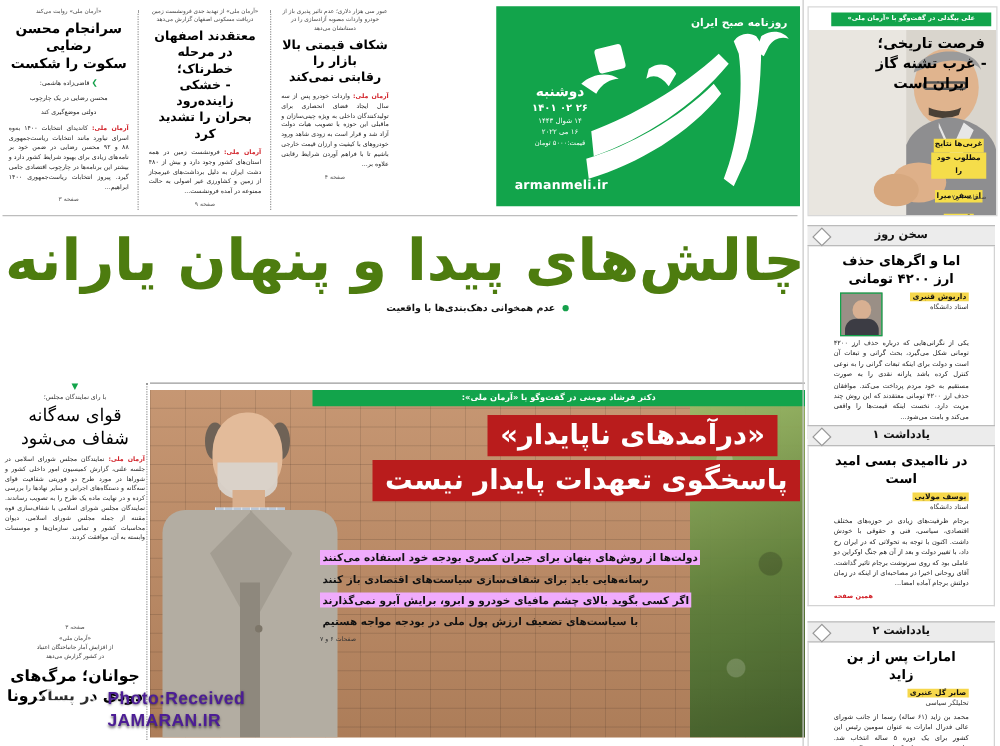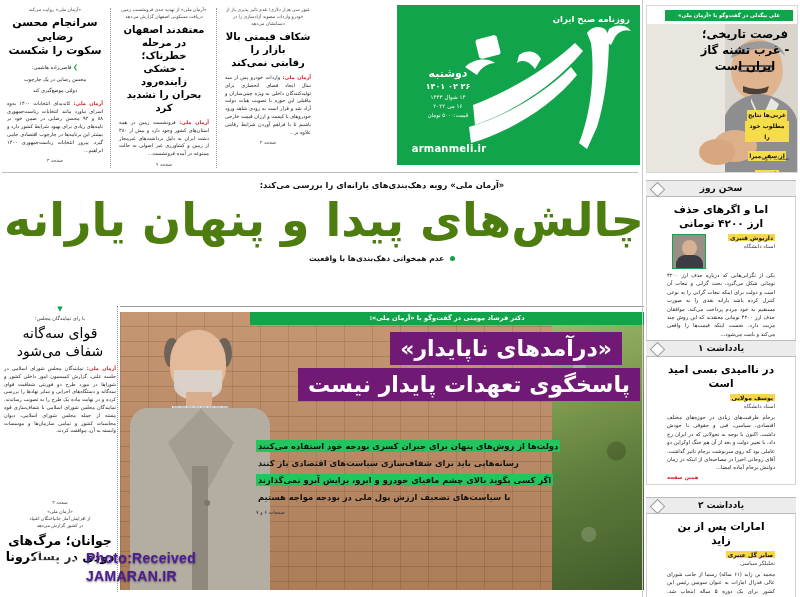--- a/index.html
+++ b/index.html
@@ -99,28 +99,28 @@
   .man .jacket{position:absolute;left:6px;top:92px;width:140px;height:182px;background:#b3ada2;border-radius:18px 18px 0 0;}
   .man .lapelL{position:absolute;left:44px;top:92px;width:34px;height:96px;background:#a39d92;
     clip-path:polygon(100% 0,100% 100%,0 36%);}
   .man .lapelR{position:absolute;left:76px;top:92px;width:34px;height:96px;background:#a39d92;
     clip-path:polygon(0 0,0 100%,100% 36%);}
   .man .gap{position:absolute;left:68px;top:150px;width:16px;height:124px;background:#8e887d;}
   .man .btn{position:absolute;left:80px;top:184px;width:6px;height:6px;border-radius:50%;background:#7d7669;}
 
   .quoteband{position:absolute;right:0;top:0;width:394px;height:13px;background:#12a44b;color:#fff;
     font-size:6.6px;line-height:13px;font-weight:bold;text-align:center;}
-  .qline{position:absolute;background:#701a75;color:#fff;font-weight:bold;text-align:center;white-space:nowrap;}
+  .qline{position:absolute;background:#b91c1c;color:#fff;font-weight:bold;text-align:center;white-space:nowrap;}
   .q1{right:22px;top:20px;height:33px;line-height:33px;font-size:22px;padding:0 10px;}
   .q2{right:4px;top:56px;height:33px;line-height:33px;font-size:22px;padding:0 10px;}
 
   .bullets{position:absolute;right:8px;top:128px;width:380px;}
   .bullets .b{font-size:8.4px;line-height:12px;font-weight:bold;color:#111;text-align:left;margin-bottom:5px;}
   .bullets .b span{padding:1px 2px;}
-  .bullets .b.hi span{background:#22c55e;text-align:right;}
+  .bullets .b.hi span{background:#f0abfc;text-align:right;}
   .bullets .pg{font-size:5px;color:#333;text-align:left;margin-top:6px;}
 
   
   .lcol{position:absolute;left:4px;top:306px;width:112px;}
   .lcol .arrow{text-align:center;color:#12a44b;font-size:7px;line-height:7px;}
   .lcol .kick{font-size:5px;text-align:center;color:#333;margin:2px 0 3px;}
   .lcol .ttl{font-size:14px;line-height:18px;font-weight:normal;text-align:center;color:#000;}
   .lcol .body{font-size:5px;line-height:7.8px;text-align:justify;color:#222;margin-top:5px;}
   .lcol .tag{color:#d2232a;font-weight:bold;}
 
@@ -257,21 +257,20 @@
         <span>از سفر میرا</span><br>
         <span>نگرفتند</span>
       </div>
       <div class="pg rtl">صفحات ۶ و ۷</div>
     </div>
   </div>
 
   <div class="hrule" style="left:2px;top:172px;width:636px;"></div>
 
   <div class="mainhead rtl">
-    <div class="kick">«آرمان ملی» رویه دهک‌بندی‌های یارانه‌ای را بررسی می‌کند:</div>
     <div class="big">چالش‌های پیدا و پنهان یارانه</div>
     <div class="sub">
       <span class="dotg"></span>
       <span>عدم همخوانی دهک‌بندی‌ها با واقعیت</span>
     </div>
   </div>
 
   <div class="hrule" style="left:120px;top:306px;width:524px;background:#9a9a9a;"></div>
 
   <div class="pack">

